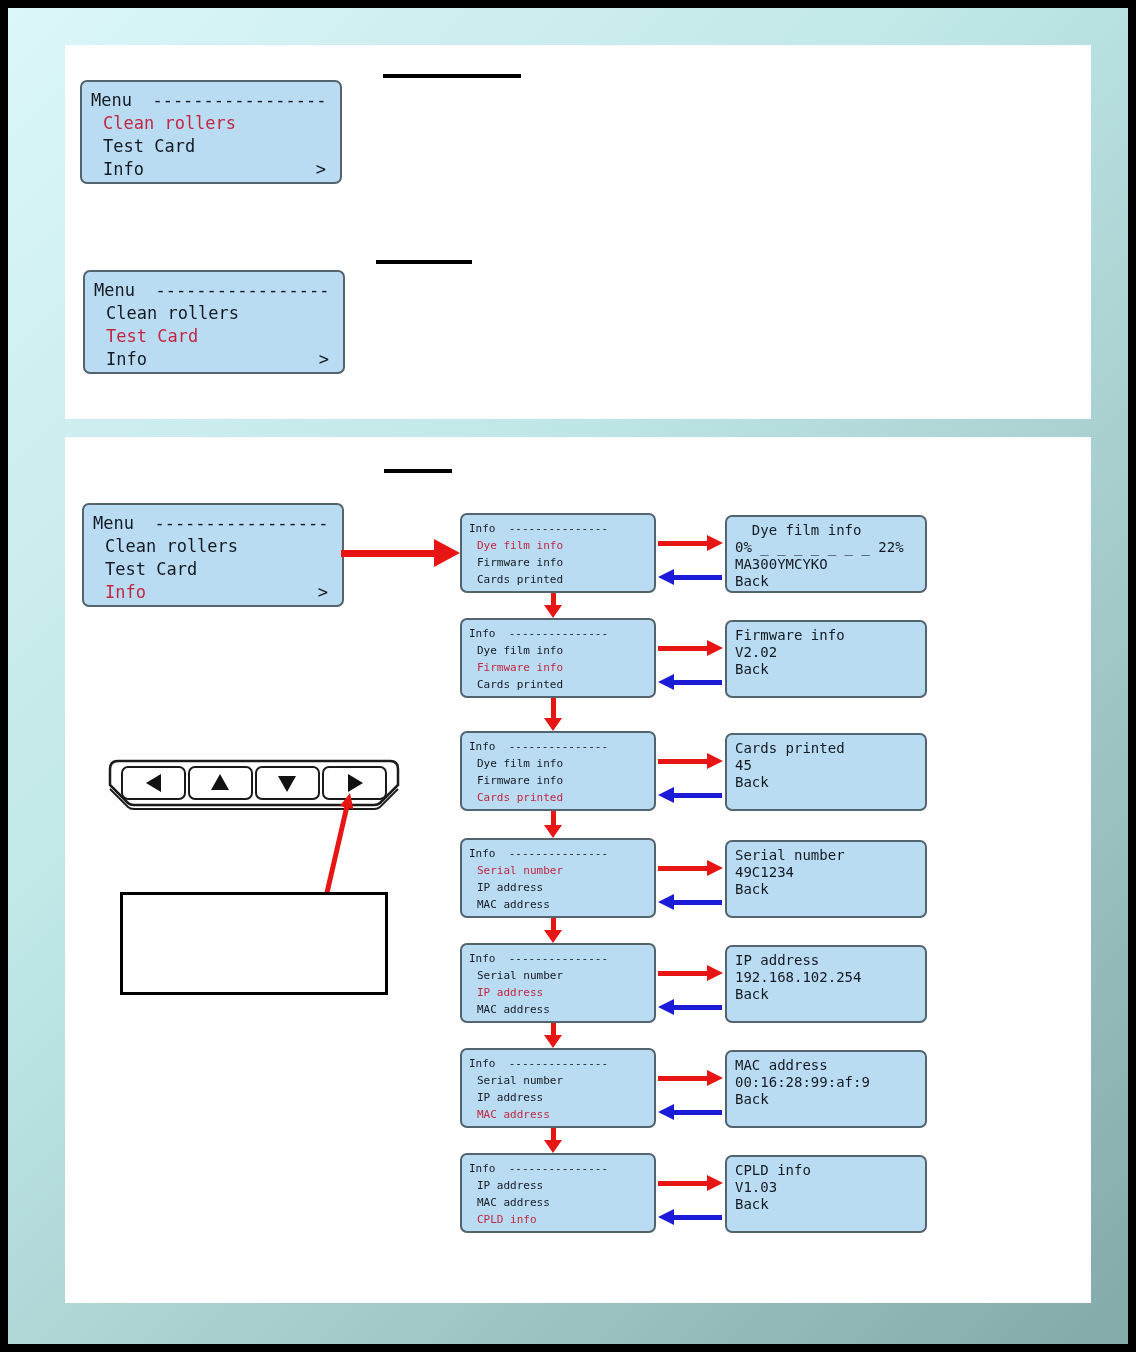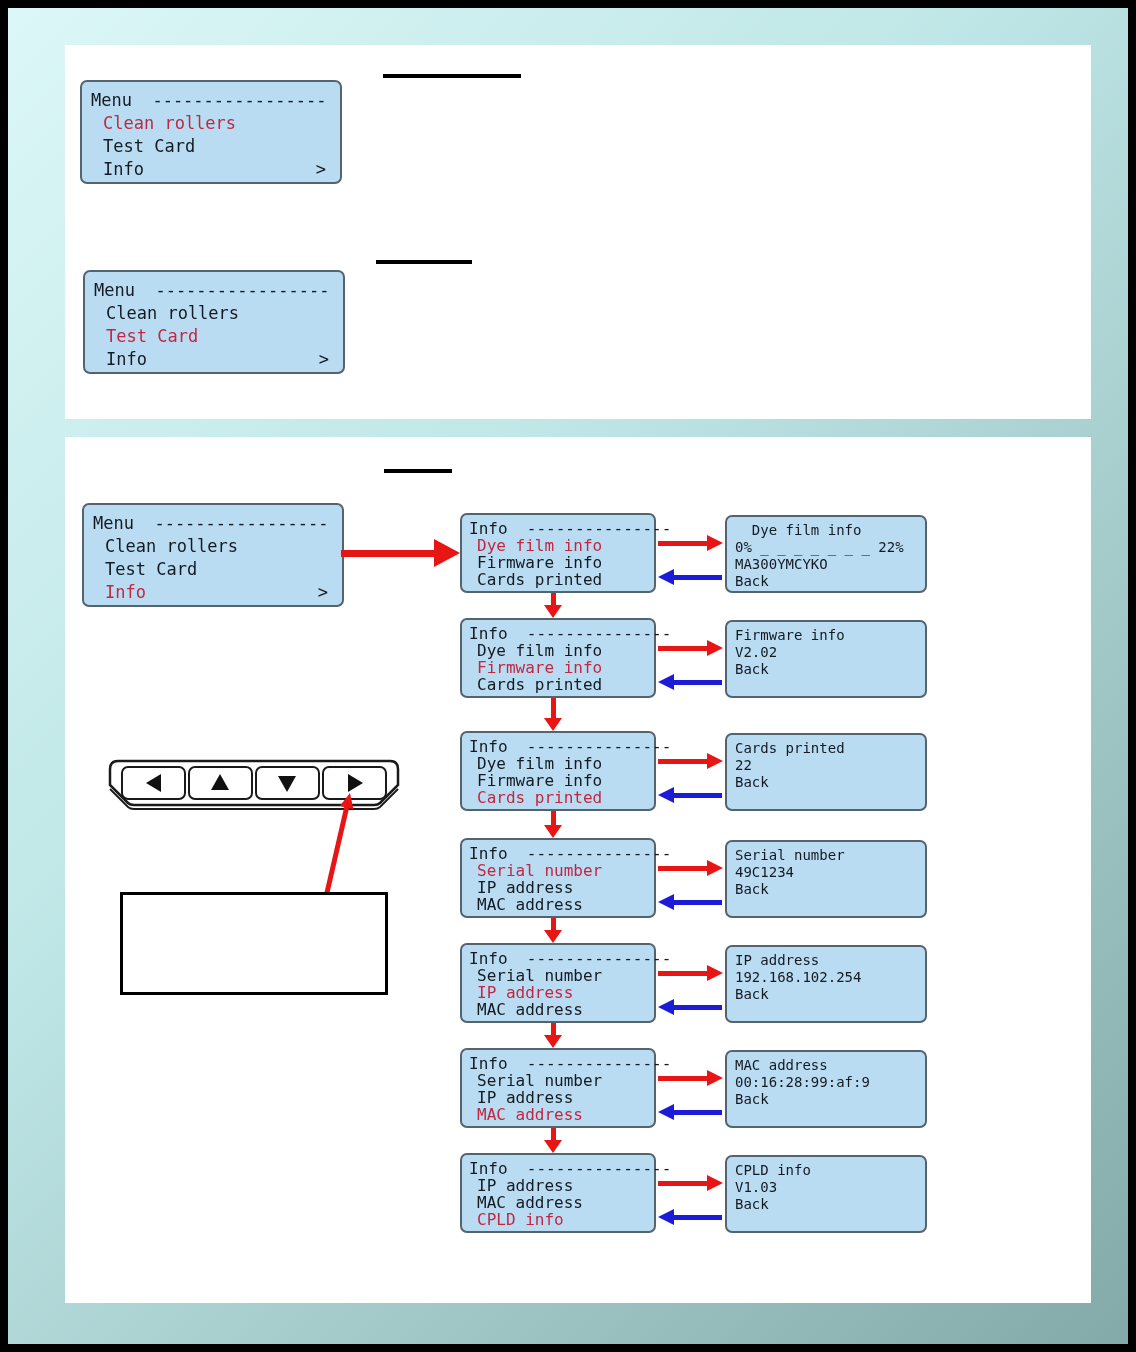--- a/index.html
+++ b/index.html
@@ -22,21 +22,21 @@
   .lcd {
     position: absolute;
     background: #badcf2;
     border: 2px solid #53646f;
     border-radius: 7px;
     color: #141a22;
   }
   .lcd .ln { white-space: pre; }
   .menu-screen { width: 262px; height: 104px; padding: 7px 10px 0 9px; font-size: 17px; line-height: 23px; }
   .menu-screen .item { padding-left: 12px; display: flex; }
-  .info-screen { width: 196px; height: 80px; padding: 5px 8px 0 7px; font-size: 16px; line-height: 17px; }
+  .info-screen { width: 196px; height: 80px; padding: 5px 8px 0 7px; font-size: 11px; line-height: 17px; }
   .info-screen .item { padding-left: 8px; }
   .detail-screen { width: 202px; height: 78px; padding: 5px 8px 0 8px; font-size: 14px; line-height: 17px; }
   .hl { color: #c22742; }
   .chev { margin-left: auto; padding-right: 4px; }
 
   
   .ar { position: absolute; }
   .ar .sh, .ar .hd { position: absolute; }
   .ar .sh { background: #e81515; }
   .ar-r .sh { left: 0; top: 6px; width: 50px; height: 5px; }
@@ -164,21 +164,21 @@
     <div class="ar ar-r" style="left:593px; top:316px;">
         <div class="sh"></div>
         <div class="hd"></div>
       </div>
     <div class="ar ar-l" style="left:593px; top:350px;">
         <div class="sh"></div>
         <div class="hd"></div>
       </div>
     <div class="lcd detail-screen" style="left:660px; top:296px;">
       <div class="ln">Cards printed</div>
-      <div class="ln">22</div>
+      <div class="ln">45</div>
       <div class="ln"></div>
       <div class="ln">Back</div>
     </div>
     <div class="ar ar-d" style="left:479px; top:374px;">
         <div class="sh" style="height:14px;"></div>
         <div class="hd" style="top:14px;"></div>
       </div>
 
     <div class="lcd info-screen" style="left:395px; top:401px;">
       <div class="ln">Info  ---------------</div>

